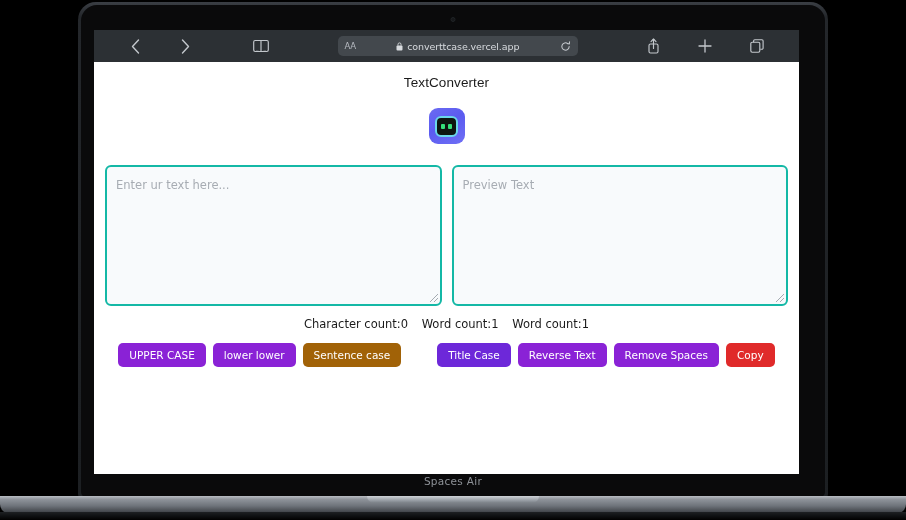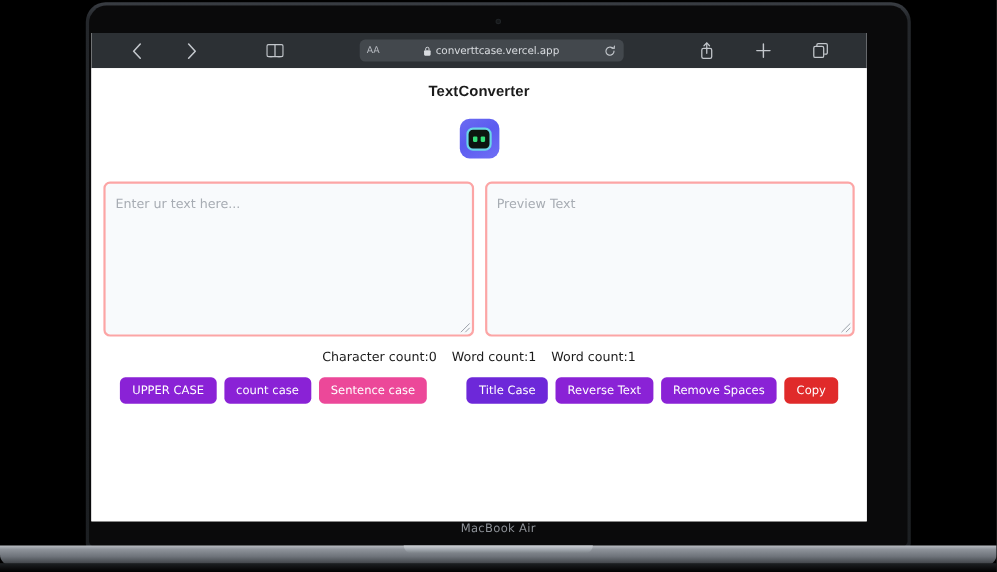--- a/index.html
+++ b/index.html
@@ -85,21 +85,21 @@
     left: 0;
     top: 512px;
     width: 906px;
     height: 8px;
     background: linear-gradient(180deg, #1d2023 0%, #000 100%);
   }
 
   
   .browser {
     position: absolute;
-    left: 83px;
+    left: 94px;
     top: 30px;
     width: 705px;
     height: 444px;
     background: #ffffff;
     overflow: hidden;
   }
   .toolbar {
     height: 32px;
     background: #2c3034;
     display: flex;
@@ -156,21 +156,21 @@
   .page {
     height: 412px;
     background: #ffffff;
     padding-top: 13px;
     position: relative;
   }
   .app-title {
     text-align: center;
     font-size: 13.5px;
     color: #1b1b1b;
-    font-weight: 700;
+    font-weight: 400;
     letter-spacing: 0.1px;
   }
   .logo-row {
     display: flex;
     justify-content: center;
     margin-top: 18px;
   }
   .logo {
     width: 36px;
     height: 36px;
@@ -202,21 +202,21 @@
   .editors {
     display: flex;
     gap: 10px;
     padding: 0 11px;
     margin-top: 21px;
   }
   .ta {
     position: relative;
     flex: 1;
     height: 141px;
-    border: 2px solid #fca5a5;
+    border: 2px solid #14b8a6;
     border-radius: 6px;
     background: #f8fafc;
   }
   .ta-placeholder {
     position: absolute;
     left: 9px;
     top: 11px;
     color: #a7acb3;
     font-size: 11.5px;
     font-family: "DejaVu Sans", sans-serif;
@@ -258,21 +258,21 @@
   }
 </style>
 </head>
 <body>
 
 <div id="stage">
 
   <div class="laptop-lid">
     <div class="lid-inner">
       <div class="camera"></div>
-      <div class="bezel-bottom-label">MacBook Air</div>
+      <div class="bezel-bottom-label">Spaces Air</div>
     </div>
   </div>
 
   <div class="browser">
 
     <div class="toolbar">
 
       <div class="tb-btn tb-nav">
         <svg width="9" height="15" viewBox="0 0 9 15" fill="none" aria-hidden="true">
           <path d="M7.5 1 L1.5 7.5 L7.5 14" stroke="#c3c7cc" stroke-width="1.4" stroke-linecap="round" stroke-linejoin="round"></path>
@@ -365,22 +365,22 @@
       </div>
 
       <div class="counts">
         <span>Character count:0</span>
         <span>Word count:1</span>
         <span>Word count:1</span>
       </div>
 
       <div class="buttons" id="action-buttons">
           <button class="btn" style="background: rgb(138, 34, 214);">UPPER CASE</button>
-          <button class="btn" style="background: rgb(138, 34, 214);">count case</button>
-          <button class="btn" style="background: #ec4899;">Sentence case</button>
+          <button class="btn" style="background: rgb(138, 34, 214);">lower lower</button>
+          <button class="btn" style="background: #a16207;">Sentence case</button>
           <button class="btn" style="background: #6d28d9; margin-left: 29px;">Title Case</button>
           <button class="btn" style="background: rgb(138, 34, 214);">Reverse Text</button>
           <button class="btn" style="background: rgb(138, 34, 214);">Remove Spaces</button>
           <button class="btn" style="background: rgb(224, 42, 42);">Copy</button>
         </div>
 
     </div>
   </div>
 
   <div class="laptop-base"></div>

